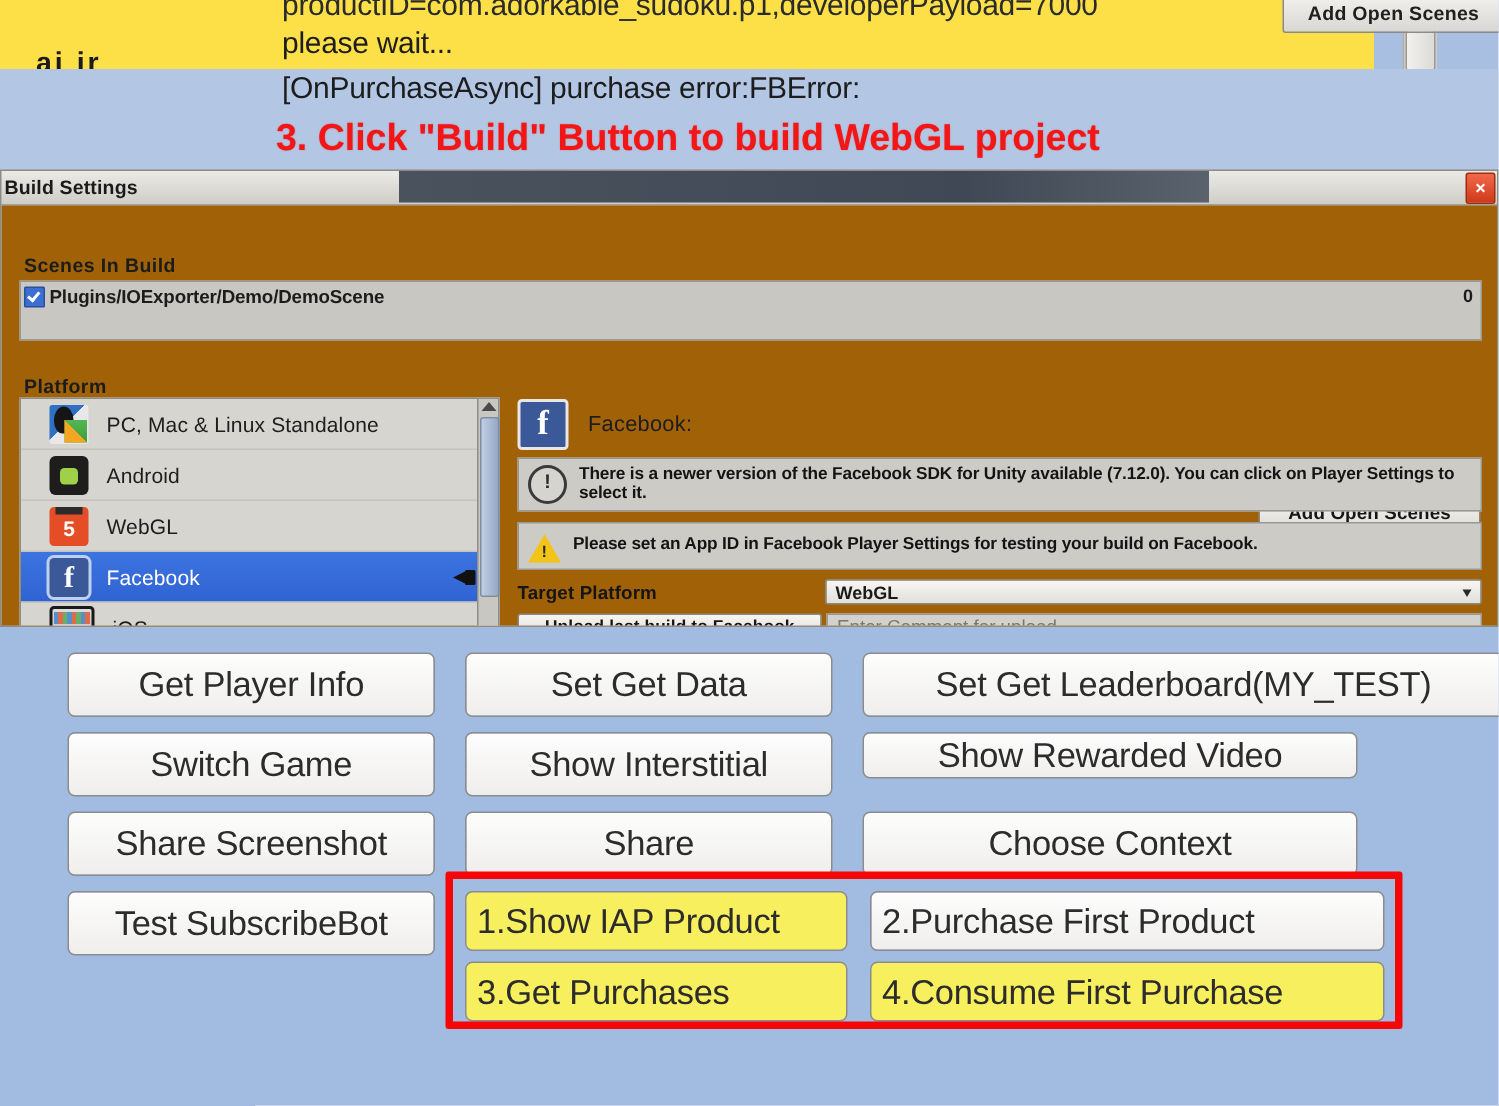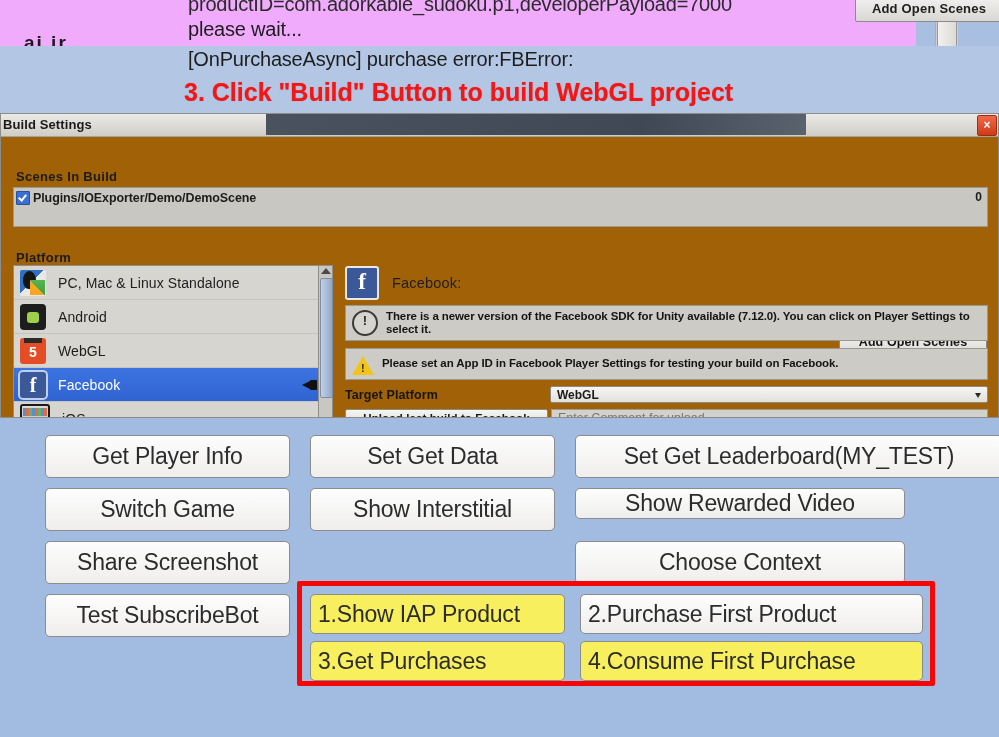--- a/index.html
+++ b/index.html
@@ -19,21 +19,21 @@
   #root {
     position: absolute;
     inset: 0;
     background: #a8bfe2;
   }
 
   .console-area {
     position: absolute;
     left: 0; top: 0;
     width: 916px; height: 46px;
-    background: #f0abfc;
+    background: #fde047;
   }
 
   .console-line {
     position: absolute;
     color: #1d1d1d;
     font-size: 20px;
     font-family: "Liberation Sans", sans-serif;
     white-space: nowrap;
     letter-spacing: -0.2px;
   }
@@ -246,21 +246,21 @@
     width: 320px; height: 160px;
     background: #d7d5d0;
     border: 1px solid #8f8d88;
     box-sizing: border-box;
     overflow: hidden;
   }
   .plat-row {
     height: 34px;
     display: flex;
     align-items: center;
-    padding-left: 6px;
+    padding-left: 19px;
     border-bottom: 1px solid #c6c4bf;
     box-sizing: border-box;
   }
   .plat-row.selected {
     background: linear-gradient(#3d74e0,#2f63d2);
   }
   .plat-row.selected .plat-label { color: #ffffff; }
   .plat-icon {
     width: 26px; height: 26px;
     flex: 0 0 auto;
@@ -692,20 +692,21 @@
 
     <div class="game-btn" style="left:45px; top:17px; width:245px; height:43px;">Get Player Info</div>
     <div class="game-btn" style="left:310px; top:17px; width:245px; height:43px;">Set Get Data</div>
     <div class="game-btn" style="left:575px; top:17px; width:428px; height:43px;">Set Get Leaderboard(MY_TEST)</div>
 
     <div class="game-btn" style="left:45px; top:70px; width:245px; height:43px;">Switch Game</div>
     <div class="game-btn" style="left:310px; top:70px; width:245px; height:43px;">Show Interstitial</div>
     <div class="game-btn" style="left:575px; top:70px; width:330px; height:31px;">Show Rewarded Video</div>
 
     <div class="game-btn" style="left:45px; top:123px; width:245px; height:43px;">Share Screenshot</div>
+    <div class="game-btn" style="left:310px; top:123px; width:245px; height:43px;">Share</div>
     <div class="game-btn" style="left:45px; top:176px; width:245px; height:43px;">Test SubscribeBot</div>
 
     <div class="game-btn" style="left:575px; top:123px; width:330px; height:43px;">Choose Context</div>
     <div class="game-btn yellow" style="left:310px; top:176px; width:255px; height:40px;">1.Show IAP Product</div>
     <div class="game-btn white-left" style="left:580px; top:176px; width:343px; height:40px;">2.Purchase First Product</div>
 
     <div class="game-btn yellow" style="left:310px; top:223px; width:255px; height:40px;">3.Get Purchases</div>
     <div class="game-btn yellow" style="left:580px; top:223px; width:343px; height:40px;">4.Consume First Purchase</div>
 
     <div class="red-box"></div>

